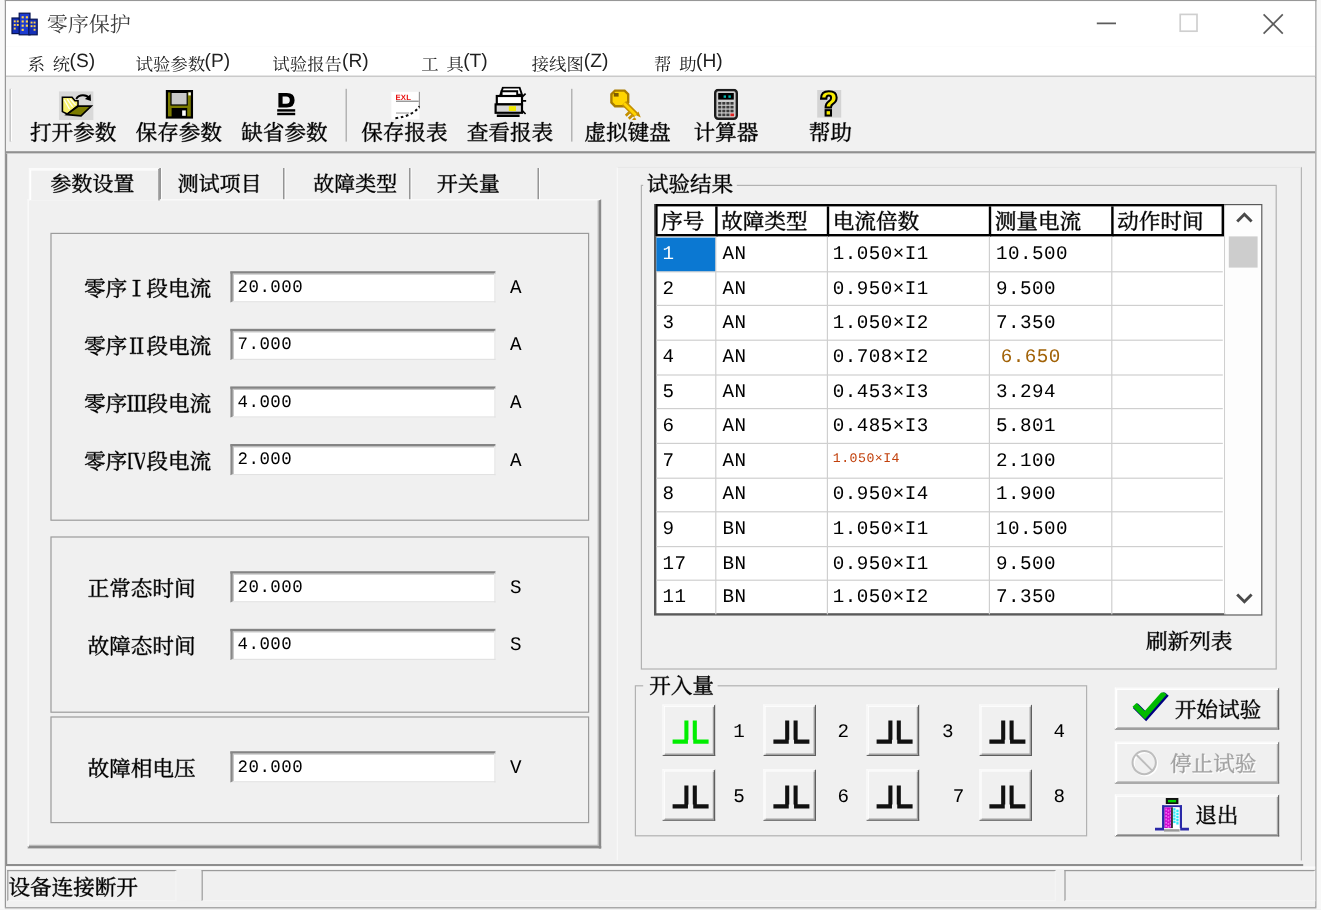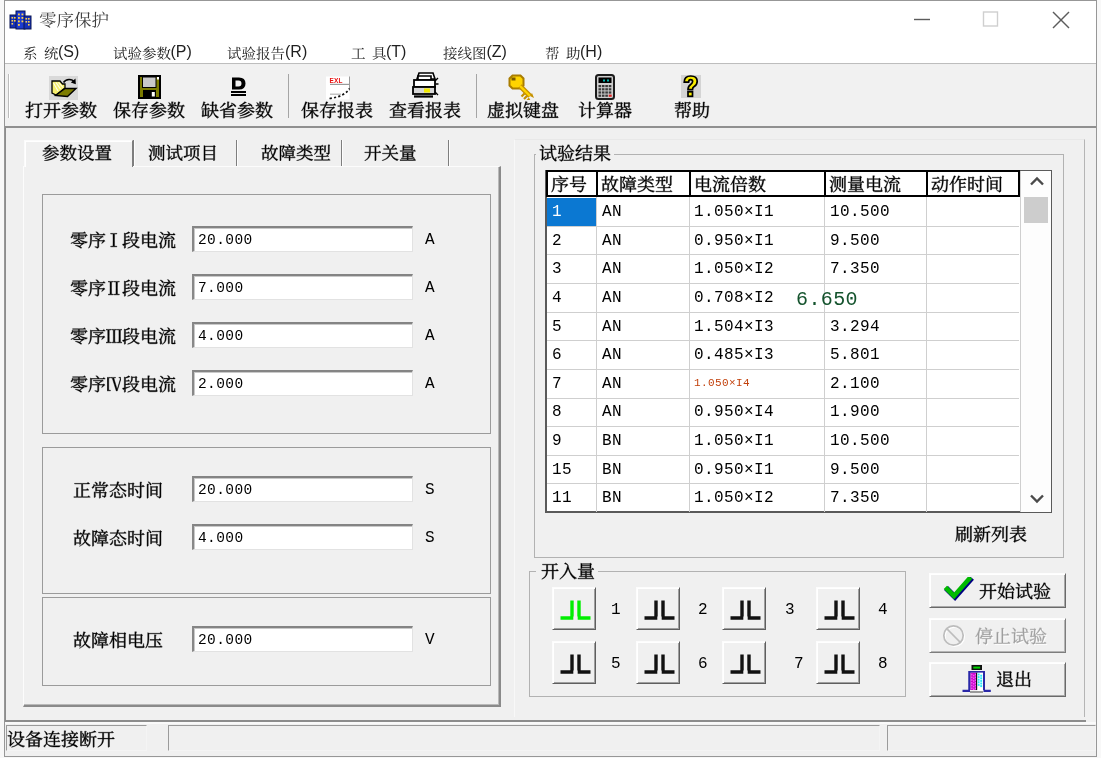--- a/index.html
+++ b/index.html
@@ -606,42 +606,42 @@
 <b class="m" style="left:602px;top:232.636px;font-size:16px;color:#000">AN</b>
 <b class="m" style="left:694px;top:232.636px;font-size:16px;color:#000">0.950×I1</b>
 <b class="m" style="left:830px;top:232.636px;font-size:16px;color:#000">9.500</b>
 <b class="m" style="left:552px;top:261.273px;font-size:16px;color:#000">3</b>
 <b class="m" style="left:602px;top:261.273px;font-size:16px;color:#000">AN</b>
 <b class="m" style="left:694px;top:261.273px;font-size:16px;color:#000">1.050×I2</b>
 <b class="m" style="left:830px;top:261.273px;font-size:16px;color:#000">7.350</b>
 <b class="m" style="left:552px;top:289.909px;font-size:16px;color:#000">4</b>
 <b class="m" style="left:602px;top:289.909px;font-size:16px;color:#000">AN</b>
 <b class="m" style="left:694px;top:289.909px;font-size:16px;color:#000">0.708×I2</b>
-<b class="m" style="left:796px;top:289.909px;font-size:20px;color:#14532d">6.650</b>
+<b class="m" style="left:834px;top:289.909px;font-size:16px;color:#a16207">6.650</b>
 <b class="m" style="left:552px;top:318.545px;font-size:16px;color:#000">5</b>
 <b class="m" style="left:602px;top:318.545px;font-size:16px;color:#000">AN</b>
-<b class="m" style="left:694px;top:318.545px;font-size:16px;color:#000">1.504×I3</b>
+<b class="m" style="left:694px;top:318.545px;font-size:16px;color:#000">0.453×I3</b>
 <b class="m" style="left:830px;top:318.545px;font-size:16px;color:#000">3.294</b>
 <b class="m" style="left:552px;top:347.182px;font-size:16px;color:#000">6</b>
 <b class="m" style="left:602px;top:347.182px;font-size:16px;color:#000">AN</b>
 <b class="m" style="left:694px;top:347.182px;font-size:16px;color:#000">0.485×I3</b>
 <b class="m" style="left:830px;top:347.182px;font-size:16px;color:#000">5.801</b>
 <b class="m" style="left:552px;top:375.818px;font-size:16px;color:#000">7</b>
 <b class="m" style="left:602px;top:375.818px;font-size:16px;color:#000">AN</b>
 <b class="m" style="left:694px;top:378px;font-size:11px;color:#c2410c">1.050×I4</b>
 <b class="m" style="left:830px;top:375.818px;font-size:16px;color:#000">2.100</b>
 <b class="m" style="left:552px;top:404.455px;font-size:16px;color:#000">8</b>
 <b class="m" style="left:602px;top:404.455px;font-size:16px;color:#000">AN</b>
 <b class="m" style="left:694px;top:404.455px;font-size:16px;color:#000">0.950×I4</b>
 <b class="m" style="left:830px;top:404.455px;font-size:16px;color:#000">1.900</b>
 <b class="m" style="left:552px;top:433.091px;font-size:16px;color:#000">9</b>
 <b class="m" style="left:602px;top:433.091px;font-size:16px;color:#000">BN</b>
 <b class="m" style="left:694px;top:433.091px;font-size:16px;color:#000">1.050×I1</b>
 <b class="m" style="left:830px;top:433.091px;font-size:16px;color:#000">10.500</b>
-<b class="m" style="left:552px;top:461.727px;font-size:16px;color:#000">15</b>
+<b class="m" style="left:552px;top:461.727px;font-size:16px;color:#000">17</b>
 <b class="m" style="left:602px;top:461.727px;font-size:16px;color:#000">BN</b>
 <b class="m" style="left:694px;top:461.727px;font-size:16px;color:#000">0.950×I1</b>
 <b class="m" style="left:830px;top:461.727px;font-size:16px;color:#000">9.500</b>
 <b class="m" style="left:552px;top:490.364px;font-size:16px;color:#000">11</b>
 <b class="m" style="left:602px;top:490.364px;font-size:16px;color:#000">BN</b>
 <b class="m" style="left:694px;top:490.364px;font-size:16px;color:#000">1.050×I2</b>
 <b class="m" style="left:830px;top:490.364px;font-size:16px;color:#000">7.350</b>
 <div class="abs" style="left:1020px;top:171px;width:1px;height:341px;background:#cfcfcf"></div>
 <div class="abs" style="left:1021px;top:171px;width:30px;height:341px;background:#fdfdfd"></div>
 <svg class="abs" style="left:1029px;top:175px" width="16" height="13" viewBox="0 0 16 13">

